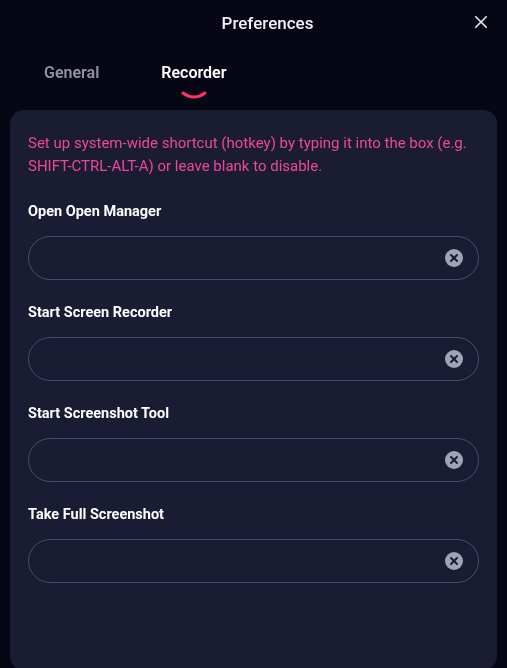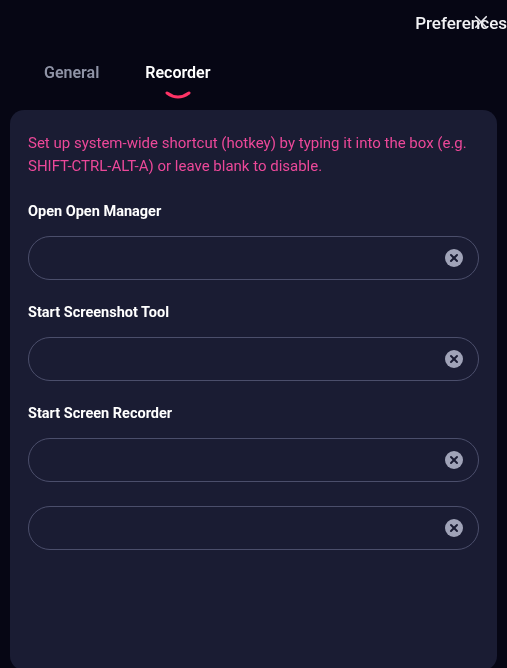--- a/index.html
+++ b/index.html
@@ -13,21 +13,21 @@
       background: #060614;
       font-family: -apple-system, BlinkMacSystemFont, "Segoe UI", Roboto, Arial, sans-serif;
       color: #ffffff;
       overflow: hidden;
     }
     .header {
       position: relative;
       height: 45px;
       display: flex;
       align-items: center;
-      justify-content: flex-end;
+      justify-content: center;
       margin-left: 28px;
     }
     .title {
       font-size: 17px;
       font-weight: 500;
       color: #f2f2f5;
     }
     .close-btn {
       position: absolute;
       right: 14px;
@@ -39,21 +39,21 @@
       justify-content: center;
       cursor: pointer;
       color: #e8e8ed;
     }
     .close-btn svg {
       width: 18px;
       height: 18px;
     }
     .tabs {
       display: flex;
-      gap: 46px;
+      gap: 62px;
       padding: 18px 0 0 44px;
       position: relative;
     }
     .tab {
       font-size: 16px;
       font-weight: 600;
       cursor: pointer;
       padding-bottom: 14px;
       position: relative;
     }
@@ -169,46 +169,47 @@
       <div class="clear-btn">
         <svg viewBox="0 0 10 10" stroke="#1a1c33" stroke-width="2" stroke-linecap="round">
           <line x1="2" y1="2" x2="8" y2="8"></line>
             <line x1="8" y1="2" x2="2" y2="8"></line>
         </svg>
       </div>
     </div>
   </div>
 
   <div class="field">
+    <div class="field-label">Start Screen Recorder</div>
+    <div class="input-wrap">
+      <input class="hotkey-input" type="text" value="" style="">
+      <div class="clear-btn">
+        <svg viewBox="0 0 10 10" stroke="#1a1c33" stroke-width="2" stroke-linecap="round">
+          <line x1="2" y1="2" x2="8" y2="8"></line>
+            <line x1="8" y1="2" x2="2" y2="8"></line>
+        </svg>
+      </div>
+    </div>
+  </div>
+
+  <div class="field">
     <div class="field-label">Start Screenshot Tool</div>
     <div class="input-wrap">
       <input class="hotkey-input" type="text" value="" style="">
       <div class="clear-btn">
         <svg viewBox="0 0 10 10" stroke="#1a1c33" stroke-width="2" stroke-linecap="round">
           <line x1="2" y1="2" x2="8" y2="8"></line>
             <line x1="8" y1="2" x2="2" y2="8"></line>
         </svg>
       </div>
     </div>
   </div>
 
   <div class="field">
-    <div class="field-label">Start Screen Recorder</div>
-    <div class="input-wrap">
-      <input class="hotkey-input" type="text" value="" style="">
-      <div class="clear-btn">
-        <svg viewBox="0 0 10 10" stroke="#1a1c33" stroke-width="2" stroke-linecap="round">
-          <line x1="2" y1="2" x2="8" y2="8"></line>
-            <line x1="8" y1="2" x2="2" y2="8"></line>
-        </svg>
-      </div>
-    </div>
-  </div>
-
-  <div class="field">
+    <div class="field-label">Take Full Screenshot</div>
     <div class="input-wrap">
       <input class="hotkey-input" type="text" value="" style="">
       <div class="clear-btn">
         <svg viewBox="0 0 10 10" stroke="#1a1c33" stroke-width="2" stroke-linecap="round">
           <line x1="2" y1="2" x2="8" y2="8"></line>
             <line x1="8" y1="2" x2="2" y2="8"></line>
         </svg>
       </div>
     </div>
   </div>

